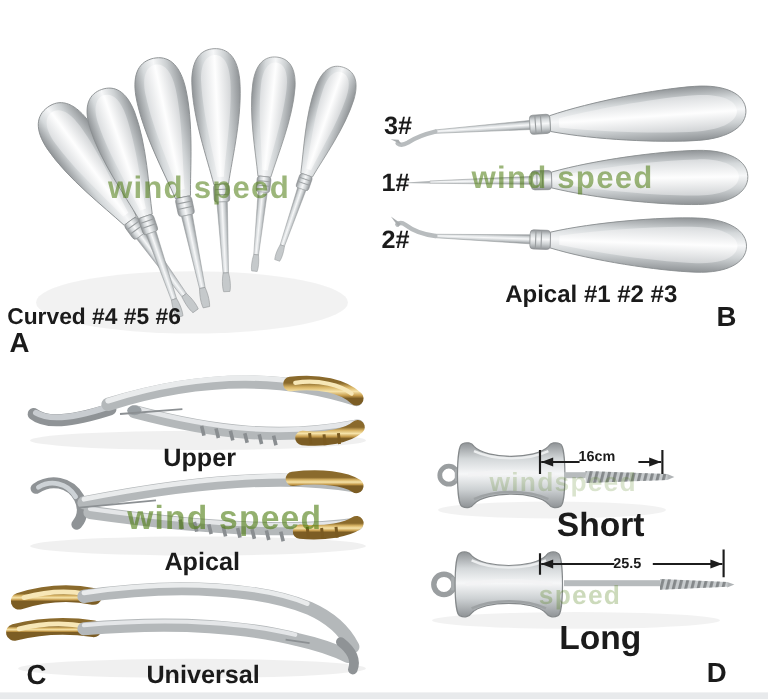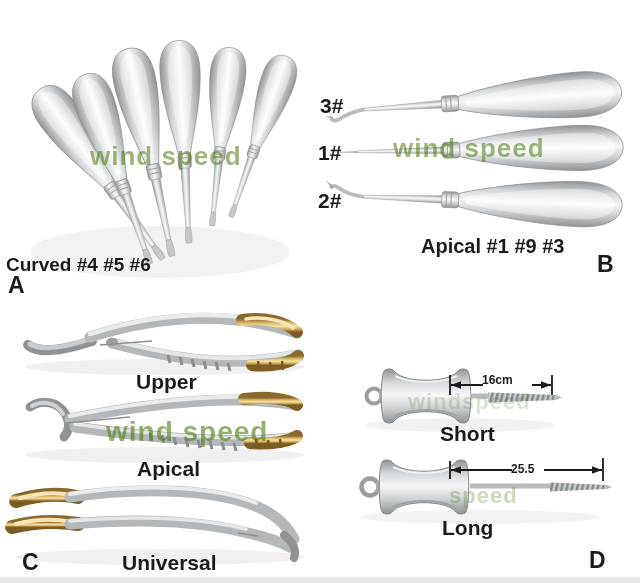--- a/index.html
+++ b/index.html
@@ -4,21 +4,21 @@
 <style>
   html,body{margin:0;padding:0;}
   #stage{
     position:relative;width:640px;height:583px;overflow:hidden;
     background:#ffffff;
     font-family:"Liberation Sans", sans-serif;
   }
   .t{position:absolute;font-weight:bold;color:#1b1b1b;white-space:nowrap;line-height:1.15;}
   .s17{font-size:12px;text-align:center;} .s19{font-size:19px;} .s20{font-size:20px;}
   .s21{font-size:21px;} .s22{font-size:22px;} .s23{font-size:23px;}
-  .s24{font-size:21px;} .s26{font-size:26px;} .s28{font-size:28px;}
+  .s24{font-size:28px;margin-left:24px;} .s26{font-size:26px;} .s28{font-size:28px;}
   .wm{color:#4d7c0f;opacity:.55;letter-spacing:1px;}
   svg{position:absolute;display:block;}
   #bottom-strip{position:absolute;left:0;top:577px;width:640px;height:6px;background:#e8eaec;}
 </style>
 </head>
 <body>
 
 <div id="stage">
 
   <svg width="0" height="0" style="position:absolute" aria-hidden="true">
@@ -115,21 +115,21 @@
       <path d="M104,-4 L20,-1.5 L20,1.5 L104,4 Z" fill="url(#gH)" stroke="#989c9e" stroke-width="0.5"></path>
       <path d="M20,0 C8,-1 0,-4 -7,-9 C-10,-11 -12,-11 -14,-9" stroke="#b8bcbe" stroke-width="4" fill="none" stroke-linecap="round"></path>
       <path d="M-11,-10 L-20,-16 L-13,-7 Z" fill="#a8acae"></path>
       <use href="#helevH"></use>
     </g>
   </svg>
   <div class="t s21" style="left:320px;top:94px;">3#</div>
   <div class="t s21" style="left:318px;top:141px;">1#</div>
   <div class="t s21" style="left:318px;top:189px;">2#</div>
   <div class="t wm s26" style="left:393px;top:134px;">wind speed</div>
-  <div class="t s20" style="left:421px;top:235px;">Apical #1 #9 #3</div>
+  <div class="t s20" style="left:421px;top:235px;">Apical #1 #2 #3</div>
   <div class="t s23" style="left:597px;top:251px;">B</div>
 
   <svg style="left:0;top:295px" width="320" height="288" viewBox="0 0 320 288">
 
     <g>
       <ellipse cx="165" cy="72" rx="140" ry="8" fill="#000000" opacity="0.06"></ellipse>
       <path d="M28,50 C38,58 58,57 92,46" stroke="#8f9396" stroke-width="10" fill="none" stroke-linecap="round"></path>
       <path d="M30,49 C40,55 60,54 90,44" stroke="#c8ccd0" stroke-width="5" fill="none" stroke-linecap="round"></path>
       <path d="M90,42 C160,20 230,16 297,38" stroke="#b4b8ba" stroke-width="11" fill="none" stroke-linecap="round"></path>
       <path d="M90,39 C160,17 230,13 294,34" stroke="#e9ebec" stroke-width="4.5" fill="none" stroke-linecap="round"></path>

